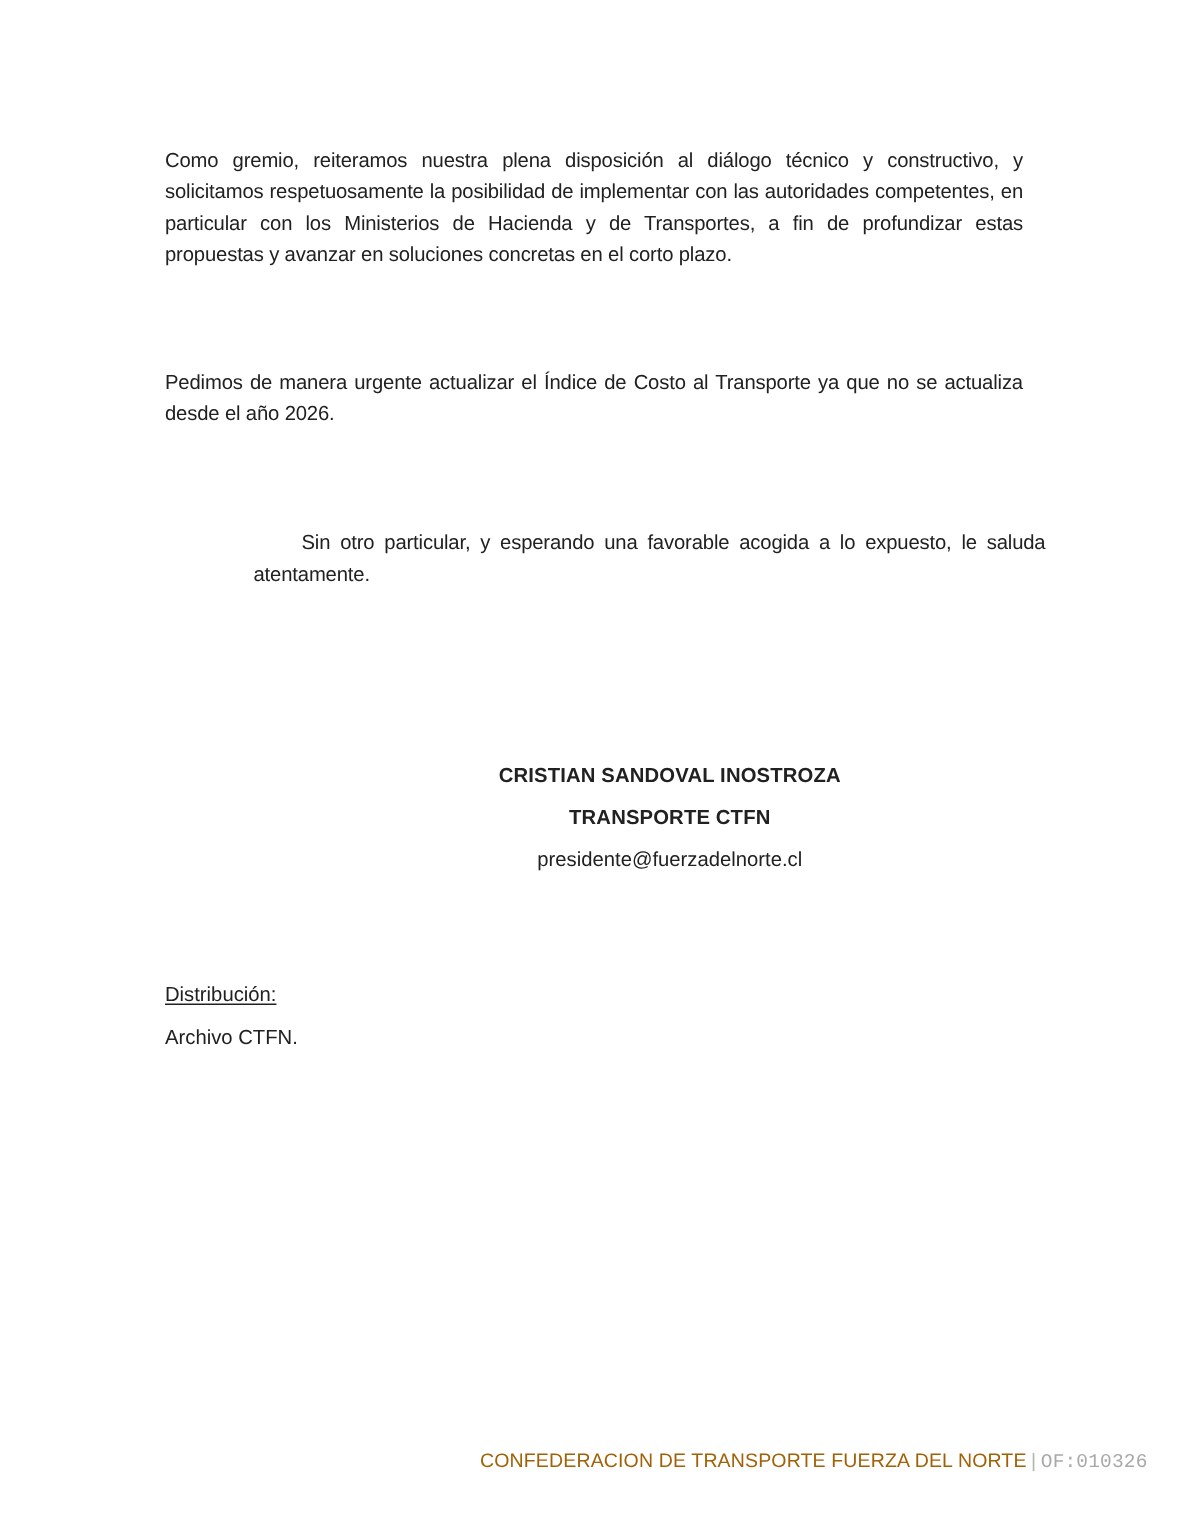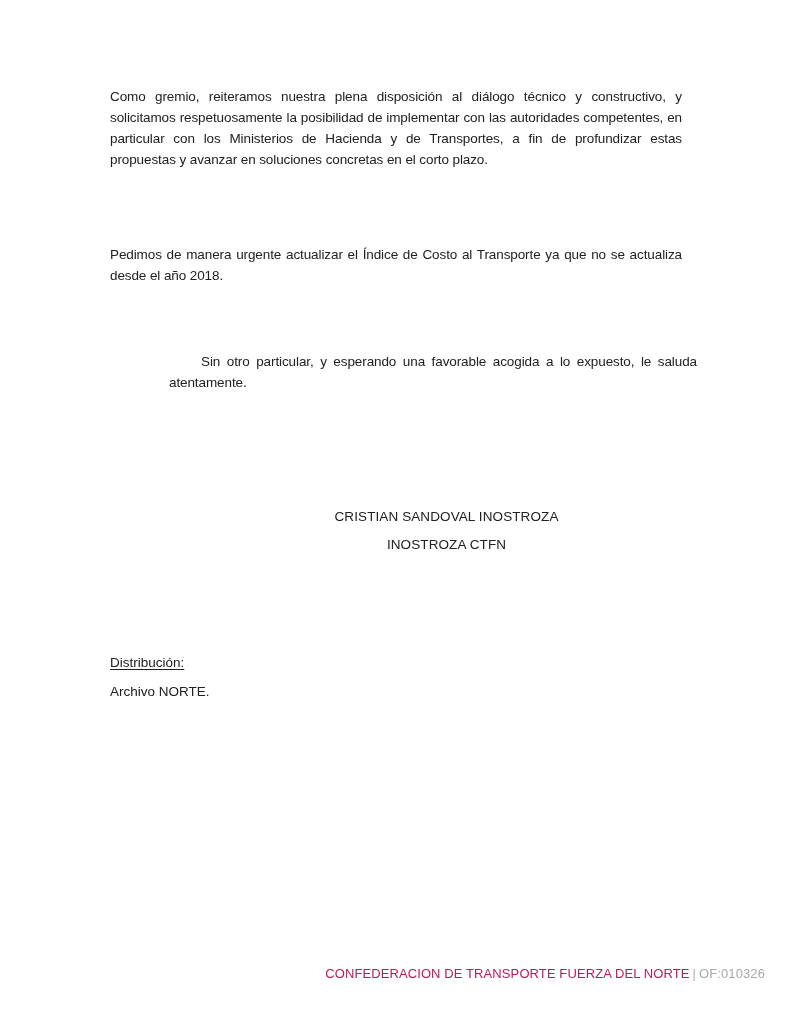--- a/index.html
+++ b/index.html
@@ -18,40 +18,40 @@
   }
   .para {
     position: absolute;
     left: 110px;
     width: 572px;
     font-size: 13.5px;
     line-height: 21px;
     text-align: justify;
     letter-spacing: -0.1px;
   }
-  .para-opening { top: 70px; margin-top: 16px; }
+  .para-opening { top: 80px; margin-top: 16px; }
   .para-request { top: 230px; }
   .para-closing {
     top: 337px;
     left: 169px;
     width: 528px;
     text-indent: 32px;
   }
   .signature {
     position: absolute;
     top: 503px;
     left: 110px;
     width: 673px;
     text-align: center;
     font-size: 13.5px;
   }
   .signature .sig-line {
     line-height: 28px;
   }
-  .sig-bold { font-weight: normal; letter-spacing: 0.1px; }
+  .sig-bold { font-weight: bold; letter-spacing: 0.1px; }
   .distribution {
     position: absolute;
     top: 648px;
     left: 110px;
     font-size: 13.5px;
   }
   .distribution .dist-line {
     line-height: 29px;
   }
   .dist-heading {
@@ -60,44 +60,45 @@
   }
   .page-footer {
     position: absolute;
     top: 966px;
     right: 26px;
     font-size: 13px;
     line-height: 16px;
     letter-spacing: 0.1px;
     white-space: nowrap;
   }
-  .footer-org { color: #be185d; text-align: center; }
+  .footer-org { color: #a16207; text-align: center; }
   .footer-sep { color: #B3B3B3; padding: 0 3px; }
-  .footer-ref { color: #A9A9A9; }
+  .footer-ref { color: #A9A9A9; font-family: Liberation Mono, monospace; }
 </style>
 </head>
 <body>
 
 <div class="page">
 
   <p class="para para-opening">Como gremio, reiteramos nuestra plena disposición al diálogo técnico y constructivo, y solicitamos respetuosamente la posibilidad de implementar con las autoridades competentes, en particular con los Ministerios de Hacienda y de Transportes, a fin de profundizar estas propuestas y avanzar en soluciones concretas en el corto plazo.</p>
 
-  <p class="para para-request">Pedimos de manera urgente actualizar el Índice de Costo al Transporte ya que no se actualiza desde el año 2018.</p>
+  <p class="para para-request">Pedimos de manera urgente actualizar el Índice de Costo al Transporte ya que no se actualiza desde el año 2026.</p>
 
   <p class="para para-closing">Sin otro particular, y esperando una favorable acogida a lo expuesto, le saluda atentamente.</p>
 
   <div class="signature">
     <div class="sig-line sig-bold">CRISTIAN SANDOVAL INOSTROZA</div>
-    <div class="sig-line sig-bold">INOSTROZA CTFN</div>
+    <div class="sig-line sig-bold">TRANSPORTE CTFN</div>
+    <div class="sig-line">presidente@fuerzadelnorte.cl</div>
   </div>
 
   <div class="distribution">
     <div class="dist-line">
       <span class="dist-heading">Distribución:</span>
     </div>
-    <div class="dist-line">Archivo NORTE.</div>
+    <div class="dist-line">Archivo CTFN.</div>
   </div>
 
   <div class="page-footer">
     <span class="footer-org">CONFEDERACION DE TRANSPORTE FUERZA DEL NORTE</span><span class="footer-sep">|</span><span class="footer-ref">OF:010326</span>
   </div>
 
 </div>
 
 </body></html>

